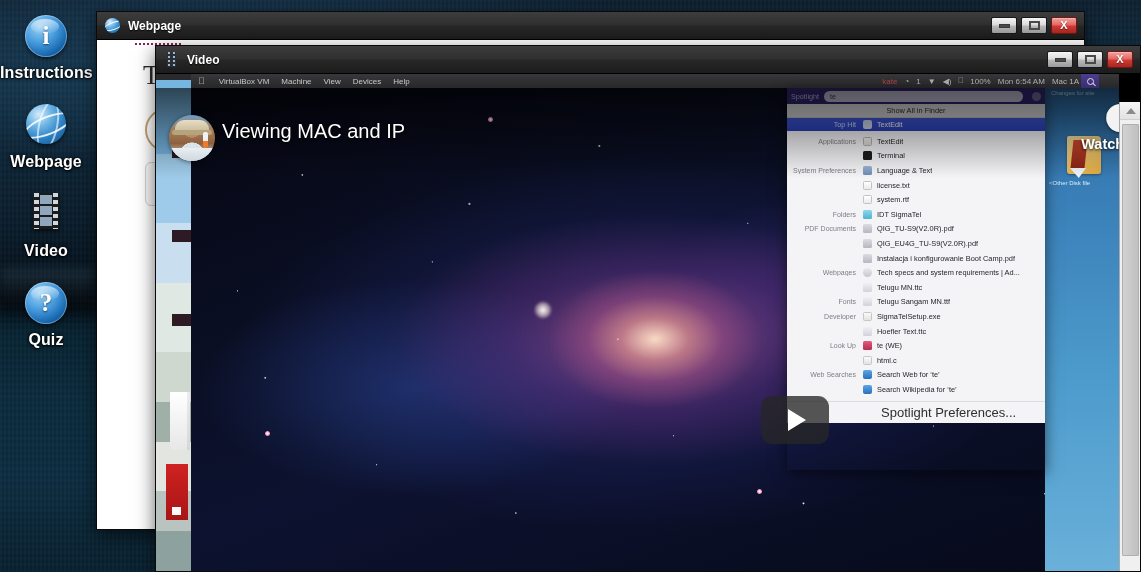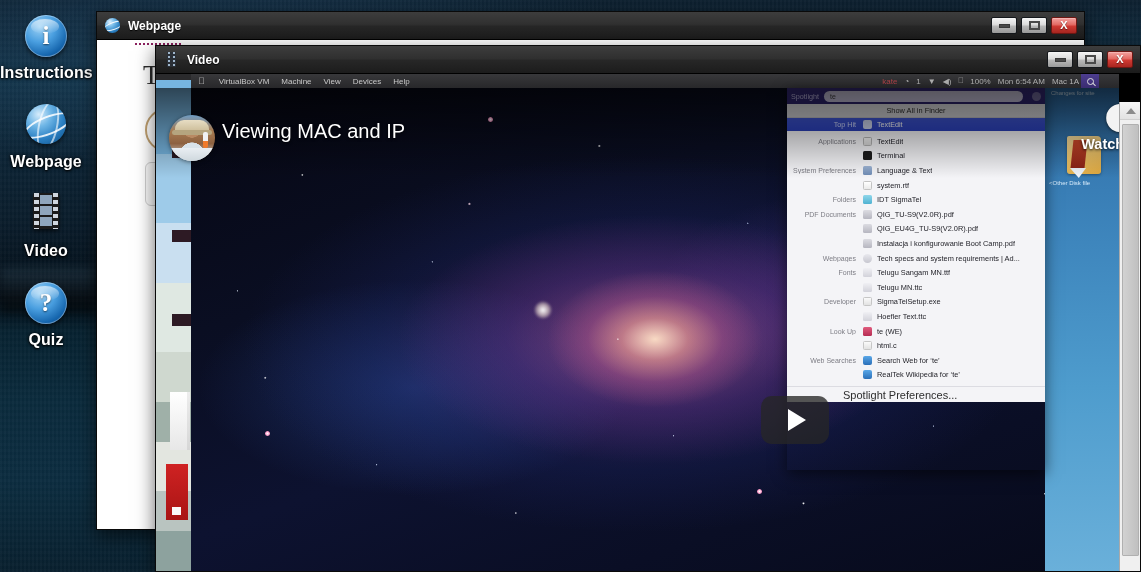--- a/index.html
+++ b/index.html
@@ -350,22 +350,22 @@
   .ico.pref { background: linear-gradient(180deg,#9fb6d6,#6f8cb5); }
   .ico.doc { background: linear-gradient(180deg,#ffffff,#eaeaea); border:.5px solid #c3c3c3; }
   .ico.fold { background: linear-gradient(180deg,#8fd6ea,#4fb2d2); }
   .ico.pdf { background: linear-gradient(180deg,#dcdce2,#b6b6c0); }
   .ico.web { background: linear-gradient(180deg,#e9e9ee,#c6c6cf); border-radius:50%; }
   .ico.font { background: linear-gradient(180deg,#f0f0f4,#d2d2da); }
   .ico.dev { background: linear-gradient(180deg,#fafafa,#e2e2e2); border:.5px solid #c6c6c6; }
   .ico.dict { background: linear-gradient(180deg,#e05b7d,#b52c52); }
   .ico.bing { background: linear-gradient(180deg,#59a7e8,#2a6fb8); border-radius:2px; }
   #sp-foot {
-    height: 16px; background: #f4f4f7; border-top: 1px solid #dcdce2;
-    display: flex; align-items: center; padding-left: 56px; font-size: 11px; color: #2e2e2e;
+    height: 22px; background: #f4f4f7; border-top: 1px solid #dcdce2;
+    display: flex; align-items: center; padding-left: 94px; font-size: 13px; color: #2e2e2e;
   }
 
   
   #yt-avatar {
     position: absolute; left: 13px; top: 41px; width: 46px; height: 46px;
     border-radius: 50%; z-index: 12; overflow: hidden;
     background:
       radial-gradient(circle at 50% 86%, #d9e3ea 0 26%, rgba(0,0,0,0) 27%),
       radial-gradient(circle at 50% 30%, #b98a63 0 22%, rgba(0,0,0,0) 23%),
       linear-gradient(180deg,#6f9cc4 0%, #a87c52 34%, #8d6140 62%, #e8eef2 100%);
@@ -613,20 +613,25 @@
 
             <div class="sp-row">
               <span class="cat">System Preferences</span>
               <span class="ico pref"></span>
               <span class="nm">Language &amp; Text</span>
             </div>
 
             <div class="sp-row">
               <span class="cat"></span>
               <span class="ico doc"></span>
+              <span class="nm">license.txt</span>
+            </div>
+            <div class="sp-row">
+              <span class="cat"></span>
+              <span class="ico doc"></span>
               <span class="nm">system.rtf</span>
             </div>
 
             <div class="sp-row">
               <span class="cat">Folders</span>
               <span class="ico fold"></span>
               <span class="nm">IDT SigmaTel</span>
             </div>
 
             <div class="sp-row">
@@ -645,30 +650,30 @@
               <span class="nm">Instalacja i konfigurowanie Boot Camp.pdf</span>
             </div>
 
             <div class="sp-row">
               <span class="cat">Webpages</span>
               <span class="ico web"></span>
               <span class="nm">Tech specs and system requirements | Ad...</span>
             </div>
 
             <div class="sp-row">
+              <span class="cat"></span>
+              <span class="ico font"></span>
+              <span class="nm">Telugu MN.ttc</span>
+            </div>
+            <div class="sp-row">
               <span class="cat">Fonts</span>
               <span class="ico font"></span>
               <span class="nm">Telugu Sangam MN.ttf</span>
             </div>
             <div class="sp-row">
-              <span class="cat"></span>
-              <span class="ico font"></span>
-              <span class="nm">Telugu MN.ttc</span>
-            </div>
-            <div class="sp-row">
               <span class="cat">Developer</span>
               <span class="ico dev"></span>
               <span class="nm">SigmaTelSetup.exe</span>
             </div>
 
             <div class="sp-row">
               <span class="cat"></span>
               <span class="ico font"></span>
               <span class="nm">Hoefler Text.ttc</span>
             </div>
@@ -685,21 +690,21 @@
             </div>
 
             <div class="sp-row">
               <span class="cat">Web Searches</span>
               <span class="ico bing"></span>
               <span class="nm">Search Web for ‘te’</span>
             </div>
             <div class="sp-row">
               <span class="cat"></span>
               <span class="ico bing"></span>
-              <span class="nm">RealTek Wikipedia for ‘te’</span>
+              <span class="nm">Search Wikipedia for ‘te’</span>
             </div>
 
           </div>
           <div id="sp-foot">Spotlight Preferences...</div>
         </div>
 
         <div id="yt-topgrad"></div>
 
         <div id="yt-avatar">
           <div class="cap"></div>

